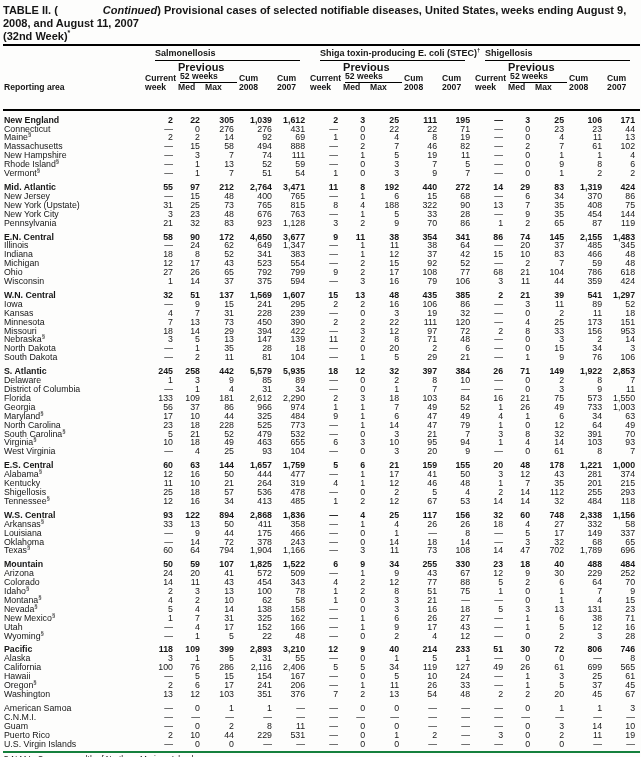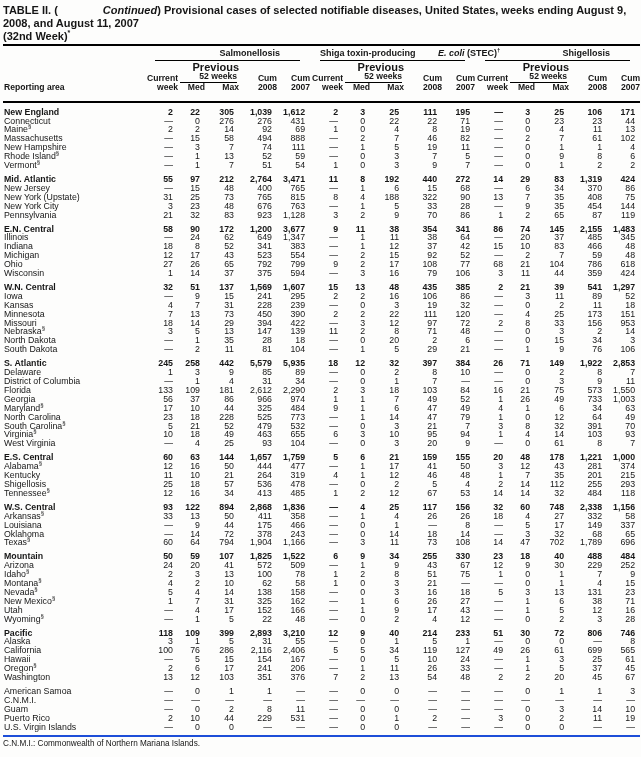--- a/index.html
+++ b/index.html
@@ -11,37 +11,37 @@
   .title .it{font-style:italic;padding-left:45px;}
   .title sup{font-size:7px;}
   table{border-collapse:collapse;table-layout:fixed;width:636px;margin-top:1px;
         border-top:2px solid #000;}
   th,td{font-size:8.8px;line-height:8.9px;padding:0;vertical-align:bottom;
         white-space:nowrap;overflow:visible;}
   col.c-area{width:142px;}
   col.c-cur{width:33px;} col.c-med{width:27px;} col.c-max{width:34px;}
   col.c-c8{width:38px;}  col.c-c7{width:33px;}
   
-  thead th{font-weight:bold;text-align:right;}
+  thead th{font-weight:bold;text-align:left;}
   tr.h-group th{padding-top:3px;}
   .glabel{border-bottom:1px solid #000;margin:0 10px;padding-bottom:2px;
           font-size:9px;}
-  .glabel .it{font-style:italic;margin-left:20px;}
+  .glabel .it{}
   .glabel sup{font-size:6px;}
   tr.h-prev th{padding-top:2px;font-size:11px;}
   tr.h-52 th{font-size:8.6px;}
   .w52{border-bottom:1px solid #000;margin:0 2px;padding-bottom:1px;}
-  tr.h-lab th{border-bottom:2px solid #000;padding-bottom:9px;font-size:8.6px;}
+  tr.h-lab th{border-bottom:2px solid #000;padding-bottom:17px;font-size:8.6px;}
   th.area-label{text-align:left;padding-left:1px;font-size:9px;}
   
   td.area{text-align:left;padding-left:1px;}
   td.num{text-align:right;padding-right:5px;}
   tr.total td,tr.section td{font-weight:bold;}
   tr.gap td{padding-top:5px;}
-  tbody tr:last-child td{border-bottom:2px solid #1d4ed8;padding-bottom:3px;}
+  tbody tr:last-child td{border-bottom:2px solid #15803d;padding-bottom:3px;}
   sup{font-size:6px;line-height:0;}
   
   .footnotes{margin-top:2px;}
   .footnote{font-size:8.2px;line-height:9.6px;}
 </style>
 </head>
 <body>
 
 <div class="page">
 
@@ -352,21 +352,21 @@
           <td class="num">2</td>
           <td class="num">65</td>
           <td class="num">87</td>
           <td class="num">119</td>
         </tr>
         <tr class="section gap">
           <td class="area">E.N. Central</td>
           <td class="num">58</td>
           <td class="num">90</td>
           <td class="num">172</td>
-          <td class="num">1,200</td>
+          <td class="num">4,650</td>
           <td class="num">3,677</td>
           <td class="num">9</td>
           <td class="num">11</td>
           <td class="num">38</td>
           <td class="num">354</td>
           <td class="num">341</td>
           <td class="num">86</td>
           <td class="num">74</td>
           <td class="num">145</td>
           <td class="num">2,155</td>
@@ -996,20 +996,38 @@
           <td class="num">9</td>
           <td class="num">43</td>
           <td class="num">67</td>
           <td class="num">12</td>
           <td class="num">9</td>
           <td class="num">30</td>
           <td class="num">229</td>
           <td class="num">252</td>
         </tr>
         <tr>
+          <td class="area">Colorado</td>
+          <td class="num">14</td>
+          <td class="num">11</td>
+          <td class="num">43</td>
+          <td class="num">454</td>
+          <td class="num">343</td>
+          <td class="num">4</td>
+          <td class="num">2</td>
+          <td class="num">12</td>
+          <td class="num">77</td>
+          <td class="num">88</td>
+          <td class="num">5</td>
+          <td class="num">2</td>
+          <td class="num">6</td>
+          <td class="num">64</td>
+          <td class="num">70</td>
+        </tr>
+        <tr>
           <td class="area">Idaho<sup>§</sup></td>
           <td class="num">2</td>
           <td class="num">3</td>
           <td class="num">13</td>
           <td class="num">100</td>
           <td class="num">78</td>
           <td class="num">1</td>
           <td class="num">2</td>
           <td class="num">8</td>
           <td class="num">51</td>

